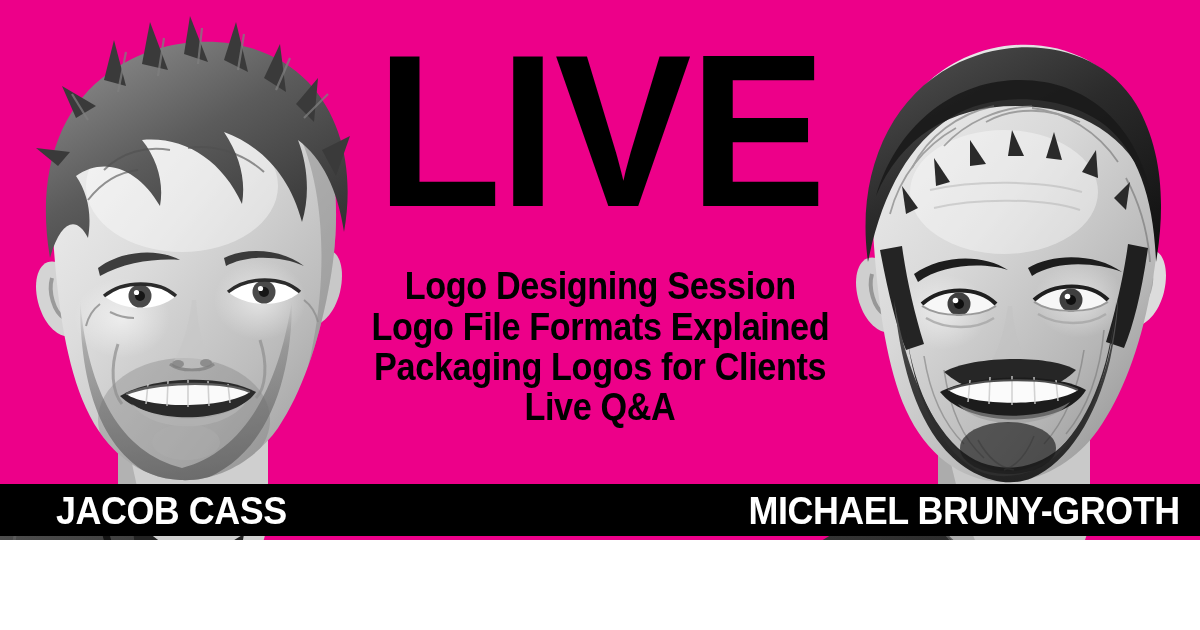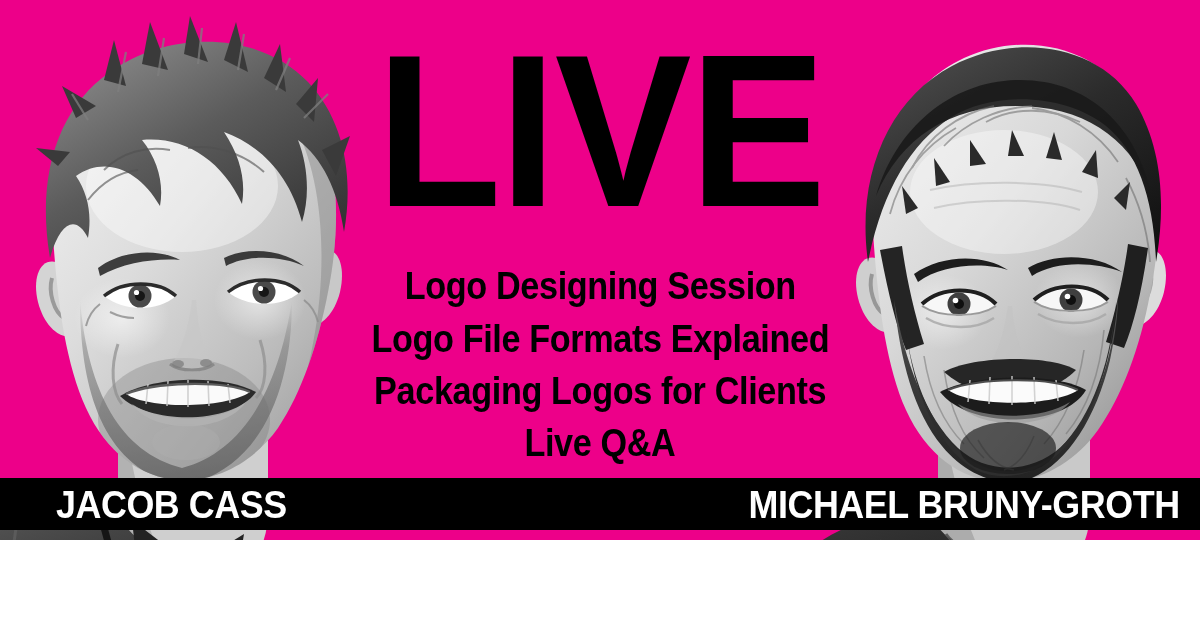--- a/index.html
+++ b/index.html
@@ -55,40 +55,39 @@
     transform-origin:center top;
     text-align:center;
     white-space:nowrap;
   }
 
   .topic-list{
     margin-top:48px;
     display:flex;
     flex-direction:column;
     align-items:center;
-    gap:12px;
     width:100%;
   }
   .topic-line{
     color:#000000;
     font-family:"Liberation Sans Narrow","Liberation Sans", sans-serif;
     font-weight:700;
     font-size:38px;
     line-height:1.06;
     letter-spacing:-0.4px;
     transform:scaleX(0.90);
     text-align:center;
     white-space:nowrap;
   }
 
   
   .name-bar{
     position:absolute;
     left:0;
-    bottom:10px;
+    bottom:4px;
     width:1200px;
     height:52px;
     background:#000000;
     display:flex;
     align-items:center;
     justify-content:space-between;
     padding:0 20px 0 56px;
     z-index:6;
   }
   .name{

